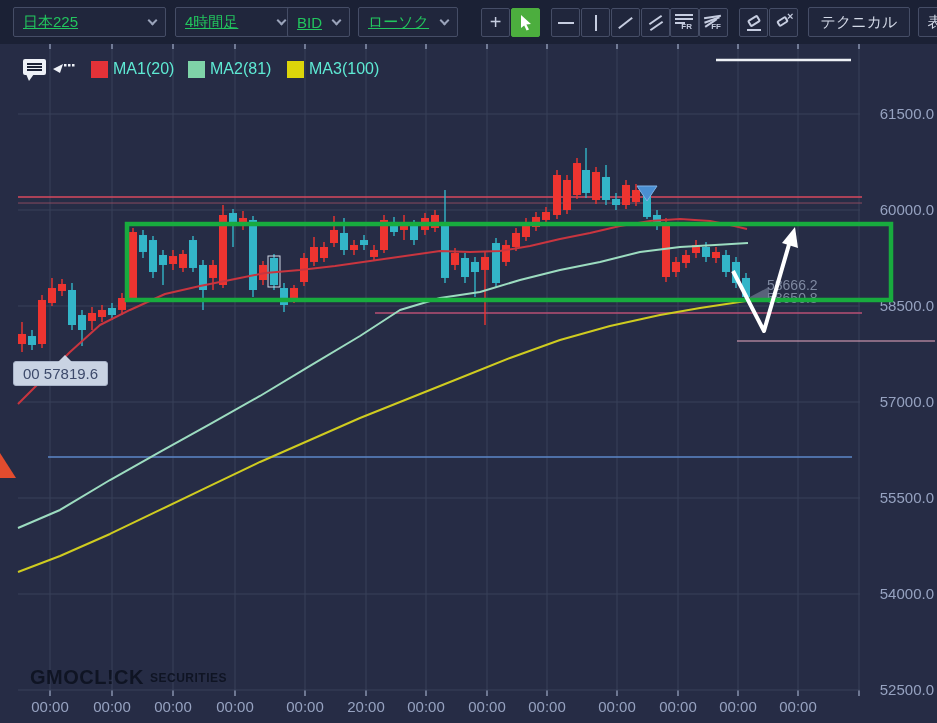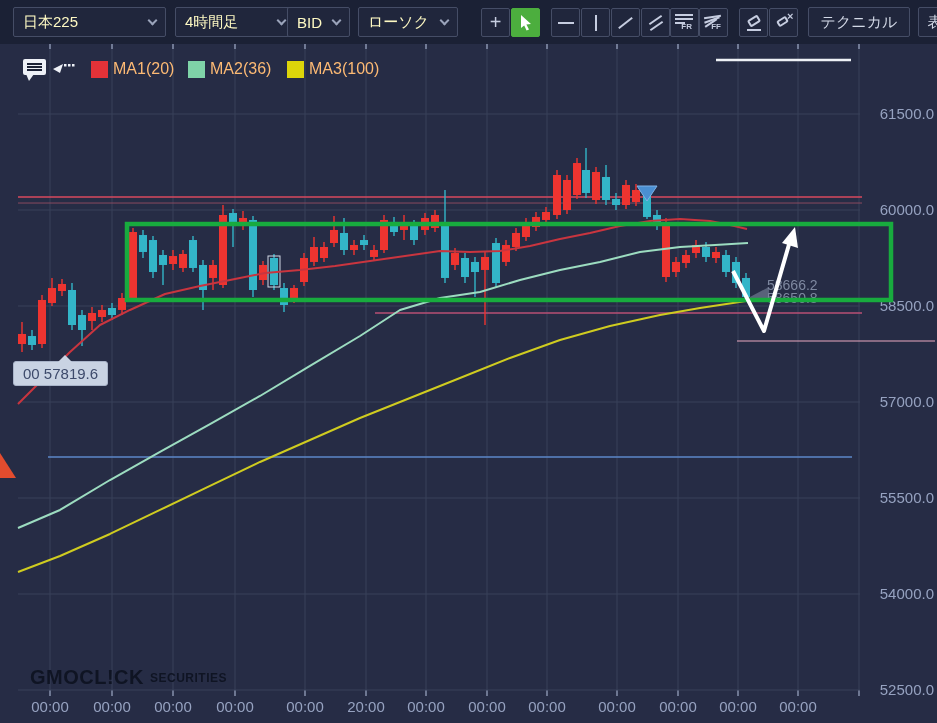--- a/index.html
+++ b/index.html
@@ -1,33 +1,33 @@
 <!DOCTYPE html>
 <html><head>
 <meta charset="utf-8">
 <style>
   html,body{margin:0;padding:0;background:#262c45;}
   *{box-sizing:border-box;font-family:"Liberation Sans",sans-serif;}
   #app{position:relative;width:937px;height:723px;background:#262c45;overflow:hidden;}
   
   #toolbar{position:absolute;left:0;top:0;width:937px;height:44px;background:#1b2135;}
   .dd{position:absolute;top:7px;height:30px;background:#20263c;border:1px solid #454d66;border-radius:2px;
-      display:flex;align-items:center;padding:0 9px;color:#fef9c3;font-size:15px;cursor:pointer;}
+      display:flex;align-items:center;padding:0 9px;color:#22c55e;font-size:15px;cursor:pointer;text-decoration:underline;}
   .chev{width:7px;height:7px;border-right:2px solid #9aa3ba;border-bottom:2px solid #9aa3ba;
         transform:rotate(45deg);margin-left:auto;margin-bottom:3px;}
   .tbtn{position:absolute;top:8px;width:29px;height:29px;background:#20263c;border:1px solid #454d66;border-radius:2px;
         display:flex;align-items:center;justify-content:center;color:#c6cde0;cursor:pointer;}
   .tbtn.active{background:#4cae3e;border-color:#4cae3e;}
   .bar{background:#c6cde0;}
   .txtbtn{position:absolute;top:7px;height:30px;background:#20263c;border:1px solid #454d66;border-radius:2px;
           display:flex;align-items:center;justify-content:center;color:#d3d9e7;font-size:15px;cursor:pointer;}
   .minilbl{position:absolute;right:2px;bottom:1px;font-size:8px;font-weight:bold;color:#c6cde0;line-height:8px;}
   
   .legend-swatch{position:absolute;width:17px;height:17px;top:61px;}
-  .legend-label{position:absolute;top:60px;font-size:16px;color:#fdba74;}
+  .legend-label{position:absolute;top:60px;font-size:16px;color:#5eead4;}
   .lgbtn{position:absolute;cursor:pointer;}
   
   .tip{position:absolute;background:#c9d3e3;border:1px solid #a9b4c9;border-radius:3px;color:#3d4a6b;
        font-size:15px;padding:3px 9px;white-space:nowrap;}
   .tip .ptr-down{position:absolute;bottom:-7px;width:0;height:0;border-left:7px solid transparent;
        border-right:7px solid transparent;border-top:7px solid #c9d3e3;}
   .tip .ptr-up{position:absolute;top:-7px;width:0;height:0;border-left:7px solid transparent;
        border-right:7px solid transparent;border-bottom:7px solid #c9d3e3;}
   
   #logo{position:absolute;left:30px;top:666px;display:flex;align-items:center;gap:6px;opacity:.95;}
@@ -375,21 +375,21 @@
     <svg width="24" height="16">
       <polygon points="1,7 11,2 8,11" fill="#eef1f7"></polygon>
       <rect x="12" y="2" width="2.5" height="2.5" fill="#eef1f7"></rect>
       <rect x="16" y="2" width="2.5" height="2.5" fill="#eef1f7"></rect>
       <rect x="20" y="2" width="2.5" height="2.5" fill="#eef1f7"></rect>
     </svg>
   </div>
   <div class="legend-swatch" style="left: 91px; background: rgb(228, 50, 56);" id="sw1"></div>
   <div class="legend-label" style="left:113px">MA1(20)</div>
   <div class="legend-swatch" style="left: 188px; background: rgb(127, 211, 168);" id="sw2"></div>
-  <div class="legend-label" style="left:210px">MA2(36)</div>
+  <div class="legend-label" style="left:210px">MA2(81)</div>
   <div class="legend-swatch" style="left: 287px; background: rgb(221, 213, 10);" id="sw3"></div>
   <div class="legend-label" style="left:309px">MA3(100)</div>
 
   <div class="tip" style="left:13px;top:361px">
     <span>00 57819.6</span>
     <div class="ptr-up" style="left:44px"></div>
   </div>
 
   <div id="logo">
     <span class="brand">GMOCL!CK</span>

